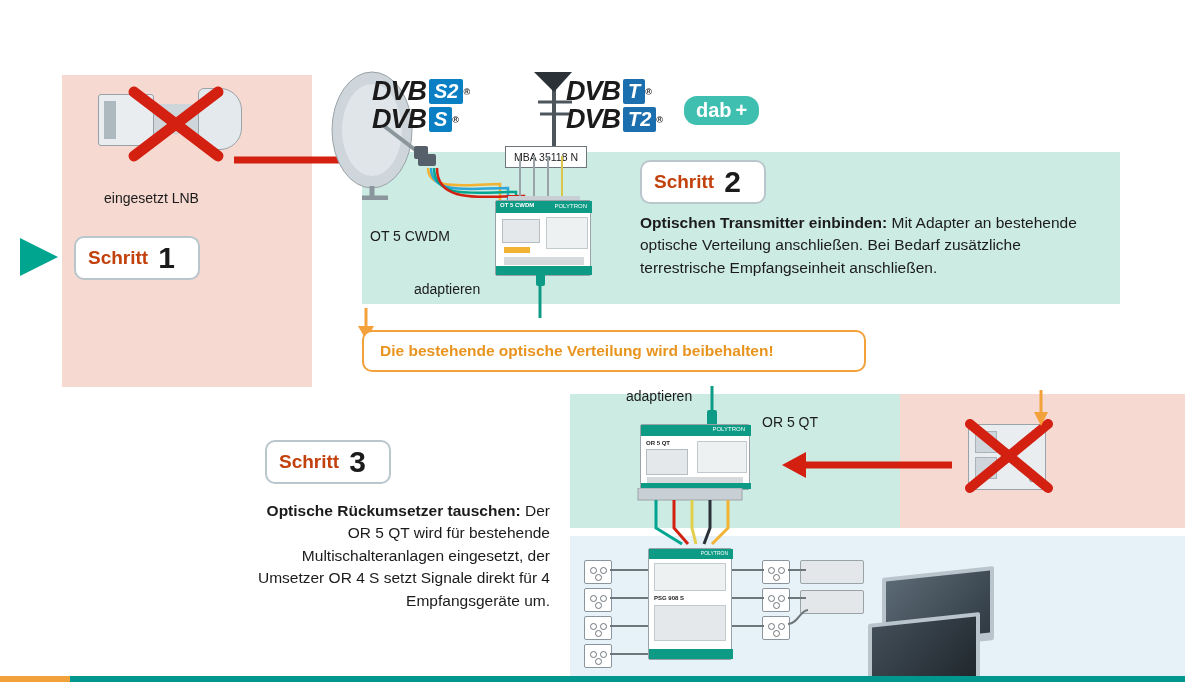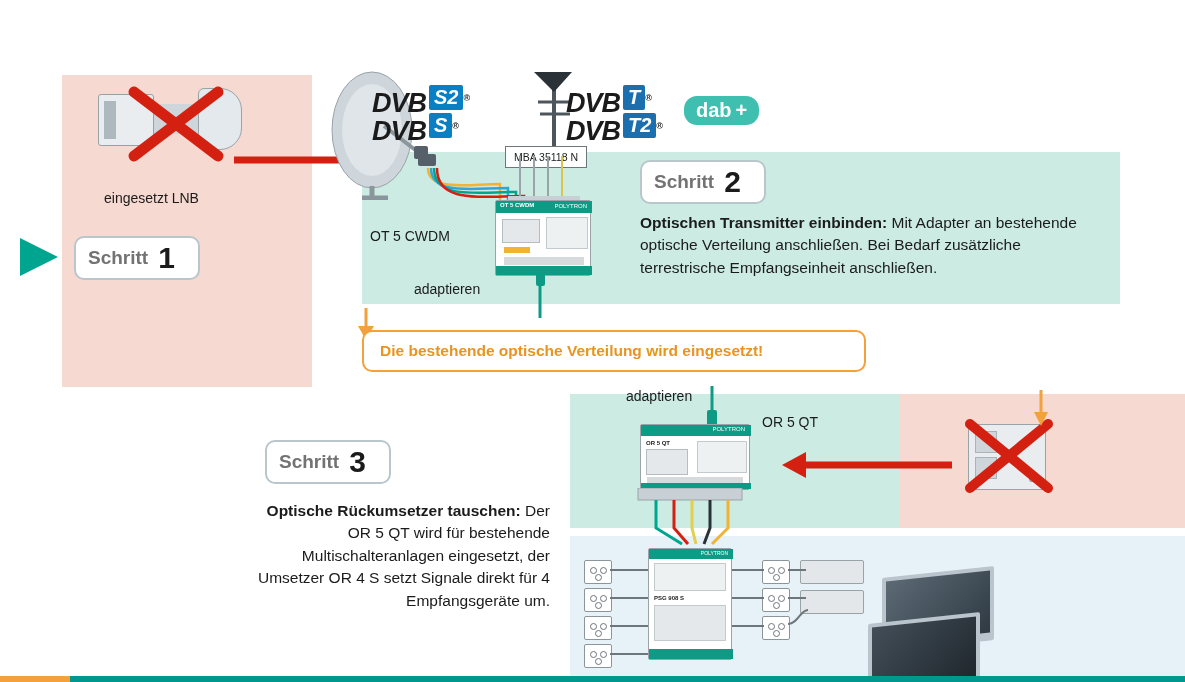--- a/index.html
+++ b/index.html
@@ -22,39 +22,39 @@
   .pinkbox{position:absolute;background:#f6d9d1;}
   .mintbox{position:absolute;background:#ccebe2;}
   .paleblue{position:absolute;background:#e7f1f8;}
 
   
   .step-badge{
     position:absolute;background:#ffffff;border:2px solid #b9c6cc;
     border-radius:10px;display:flex;align-items:center;gap:10px;
     padding:4px 12px 4px 12px;box-sizing:border-box;
   }
-  .step-word{color:#737373;font-weight:bold;font-size:19px;text-align:right;}
+  .step-word{color:#c2410c;font-weight:bold;font-size:19px;text-align:right;}
   .step-num{color:#1b1b1b;font-weight:bold;font-size:30px;line-height:28px;}
 
   
   .bodytext{position:absolute;font-size:15.5px;line-height:1.45;color:#1b1b1b;}
   .bodytext b{font-weight:bold;text-align:center;}
 
   .caption{position:absolute;font-size:14px;color:#1b1b1b;}
 
   
   .callout{
     position:absolute;border:2px solid #f2a13b;border-radius:10px;
     background:#ffffff;color:#e8941f;font-weight:bold;font-size:15.5px;
     display:flex;align-items:center;padding:0 16px;box-sizing:border-box;
   }
 
   
   .dvb{position:absolute;font-weight:bold;font-style:italic;display:flex;align-items:center;}
-  .dvb .d{color:#1b1b1b;font-size:27px;letter-spacing:-1px;margin-top:12px;}
+  .dvb .d{color:#1b1b1b;font-size:27px;letter-spacing:-1px;}
   .dvb .tag{color:#ffffff;background:#0b7fc4;font-size:20px;padding:1px 5px;margin-left:3px;border-radius:2px;font-style:italic;}
   .dvb .tagdark{background:#1b6fae;}
   .dvb .reg{font-size:9px;color:#1b1b1b;font-style:normal;vertical-align:super;}
 
   .dabplus{
     position:absolute;background:#3fbfb0;color:#ffffff;border-radius:13px;
     font-weight:bold;font-size:20px;display:flex;align-items:center;justify-content:center;
     padding:3px 12px;
   }
 
@@ -197,21 +197,21 @@
   </div>
 
   <div class="bodytext" style="left:640px;top:212px;width:470px;">
     <b>Optischen Transmitter einbinden:</b><span> Mit Adapter an bestehende optische Verteilung anschließen. Bei Bedarf zusätzliche terrestrische Empfangseinheit anschließen.</span>
   </div>
 
   <svg style="position:absolute;left:352px;top:306px;" width="30" height="36">
     <path d="M14 2 L14 22" stroke="#f2a13b" stroke-width="3" fill="none"></path>
     <polygon points="6,20 22,20 14,34" fill="#f2a13b"></polygon>
   </svg>
-  <div class="callout" style="left:362px;top:330px;width:504px;height:42px;">Die bestehende optische Verteilung wird eingesetzt!</div>
+  <div class="callout" style="left:362px;top:330px;width:504px;height:42px;">Die bestehende optische Verteilung wird beibehalten!</div>
 
   <div class="mintbox" style="left:570px;top:394px;width:330px;height:134px;"></div>
   <div class="paleblue" style="left:570px;top:536px;width:330px;height:146px;"></div>
   <div class="paleblue" style="left:900px;top:536px;width:285px;height:146px;"></div>
   <div class="pinkbox" style="left:900px;top:394px;width:285px;height:134px;"></div>
 
   <div class="caption" style="left:626px;top:388px;">adaptieren</div>
   <svg style="position:absolute;left:700px;top:386px;" width="26" height="44">
     <line x1="12" y1="0" x2="12" y2="26" stroke="#0e9b86" stroke-width="3"></line>
     <rect x="7" y="24" width="10" height="16" rx="2" fill="#0e9b86"></rect>

